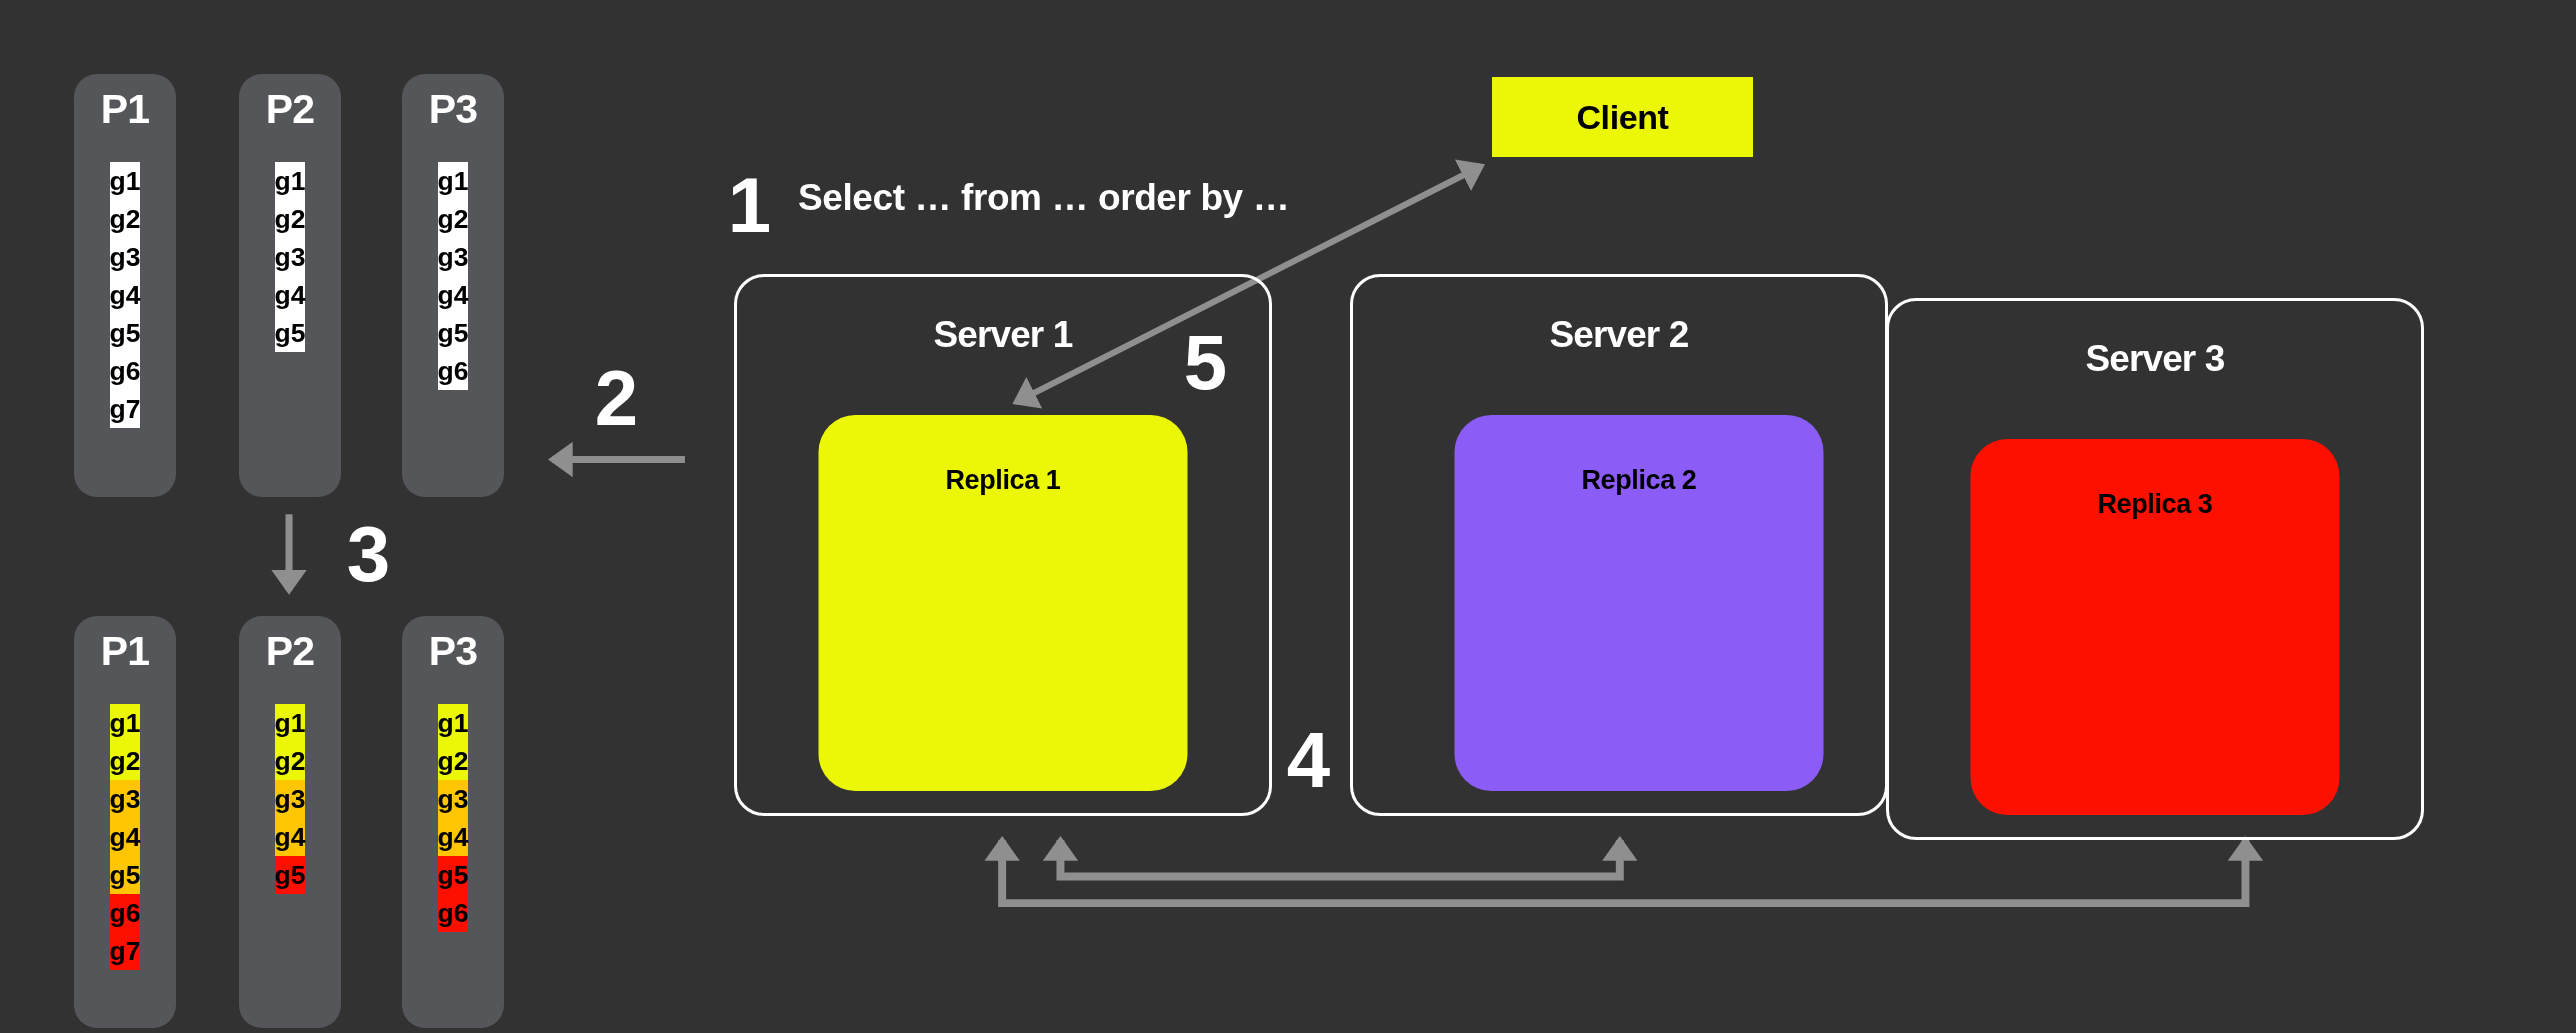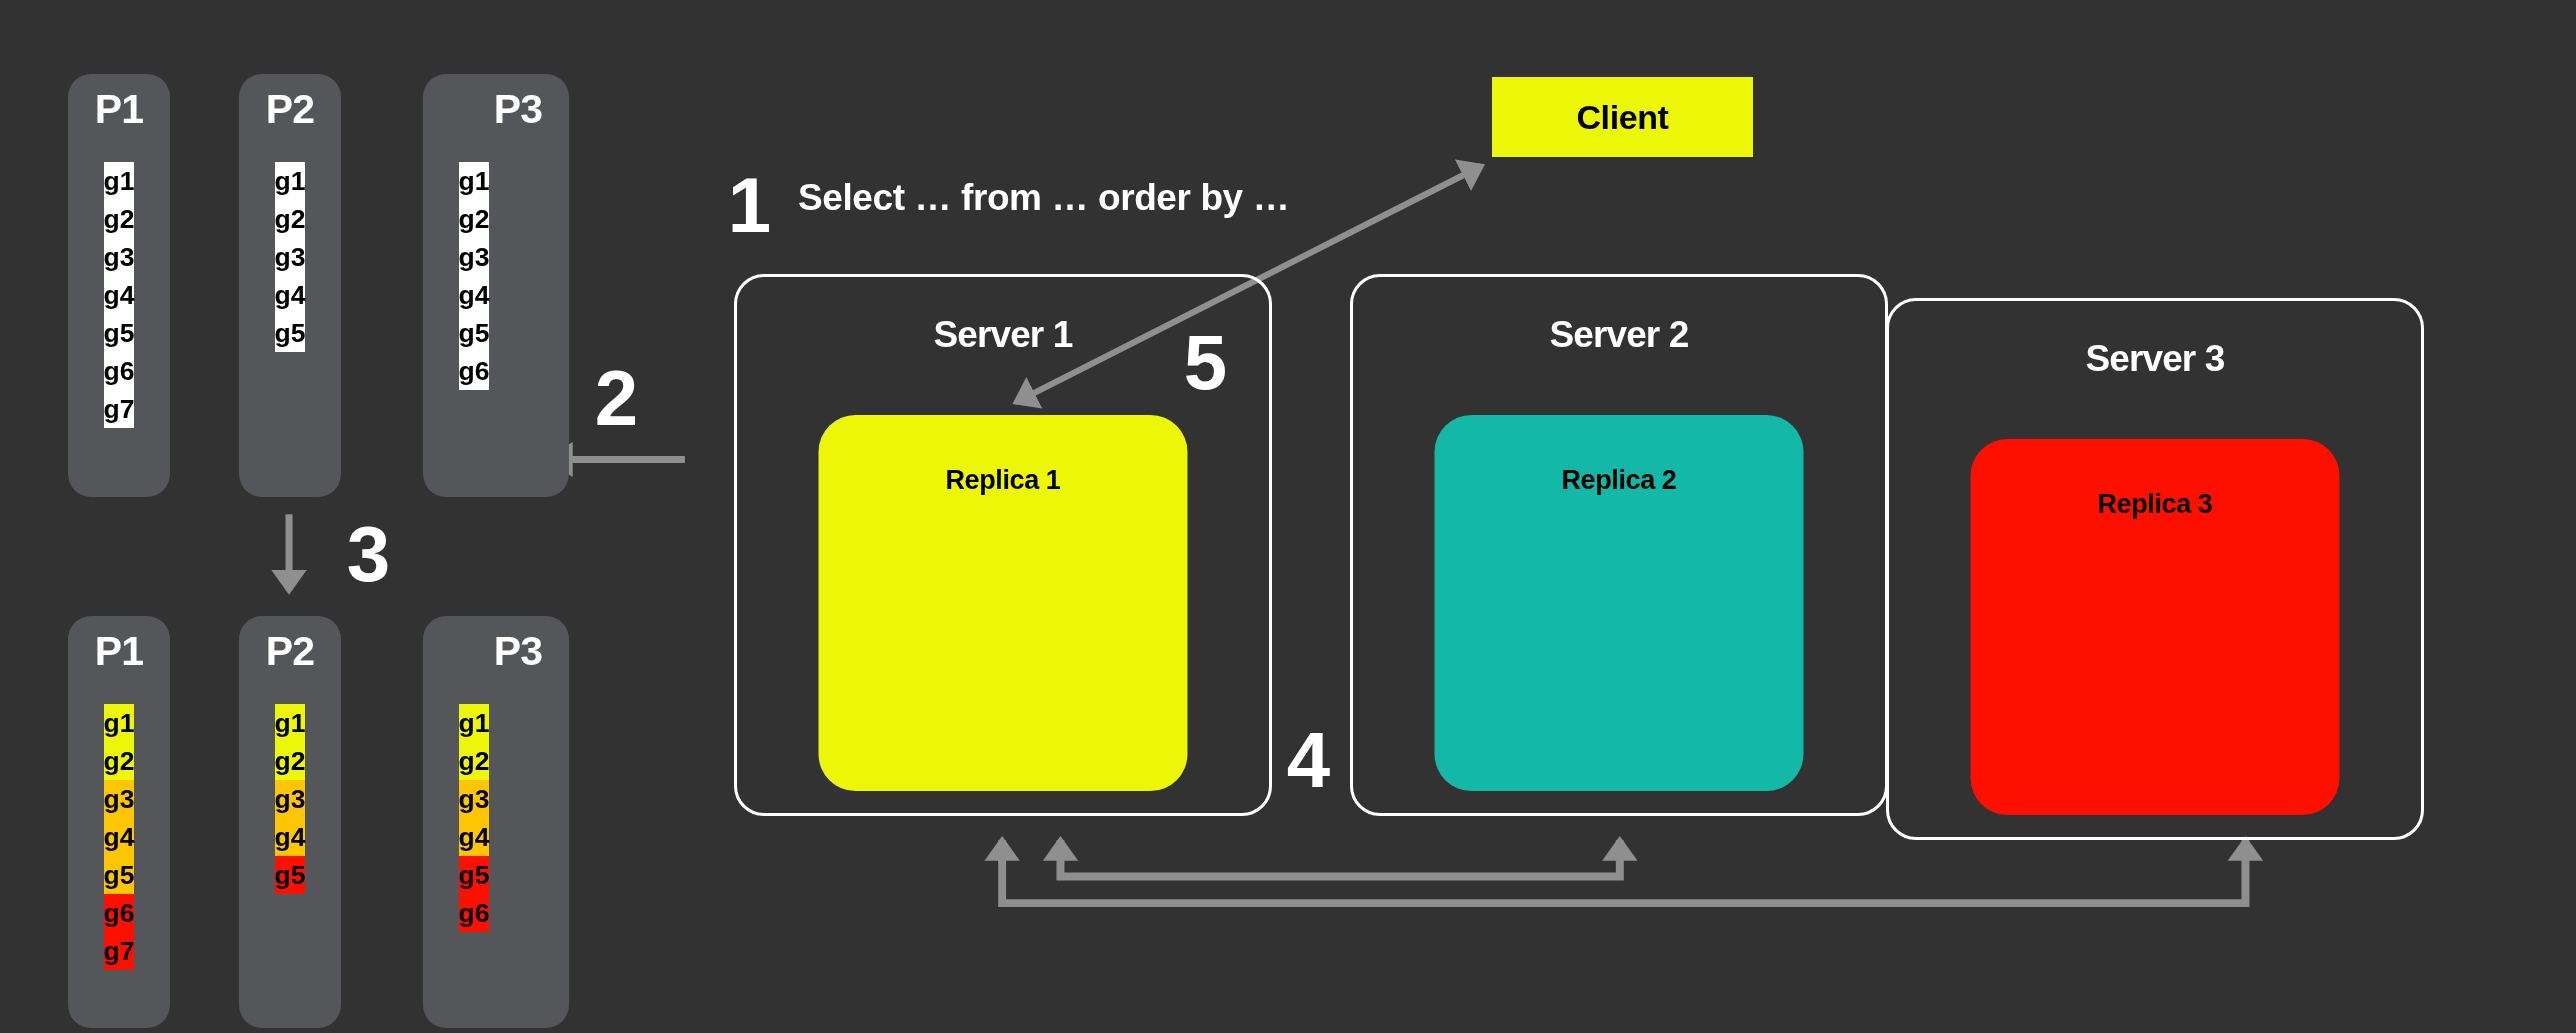--- a/index.html
+++ b/index.html
@@ -5,21 +5,21 @@
   html,body{margin:0;padding:0;background:#202020;}
   #stage{
     position:relative; width:2576px; height:1033px; overflow:hidden;
     background:var(--bg); font-family:"Liberation Sans", sans-serif;
     -webkit-font-smoothing:antialiased;
   }
   
   .pcol{position:absolute; width:102px; background:var(--column); border-radius:23px;}
   .pcol.top{top:74px; height:423px;}
   .pcol.bottom{top:616px; height:412px;}
-  .col1{left:68px;} .col2{left:239px;} .col3{left:423px;padding-left:44px;}
+  .col1{left:74px;} .col2{left:239px;} .col3{left:402px;}
   .ptitle{
     padding-top:12.4px; text-align:center; font-size:41px; font-weight:700;
     color:var(--white); letter-spacing:-0.9px;
   }
   .gitems{position:absolute; top:88px; left:11.5px; width:79px;
     display:flex; flex-direction:column; gap:0;align-items:center;}
   .gitem{height:38px; line-height:39px; text-align:center; font-size:26.5px;
     font-weight:700; color:var(--black);}
   
   .server{position:absolute; top:274px; width:532px; height:536px;
@@ -138,21 +138,21 @@
   </div>
 
   <div class="server srv1">
     <div class="slabel">Server 1</div>
     <div class="replica" style="background: rgb(236, 246, 7);">
       <div class="rlabel">Replica 1</div>
     </div>
   </div>
   <div class="server srv2">
     <div class="slabel">Server 2</div>
-    <div class="replica" style="background: #14b8a6;">
+    <div class="replica" style="background: #8b5cf6; margin-left: 20px;">
       <div class="rlabel">Replica 2</div>
     </div>
   </div>
   <div class="server srv3">
     <div class="slabel">Server 3</div>
     <div class="replica" style="background: rgb(254, 16, 0);">
       <div class="rlabel">Replica 3</div>
     </div>
   </div>
 

